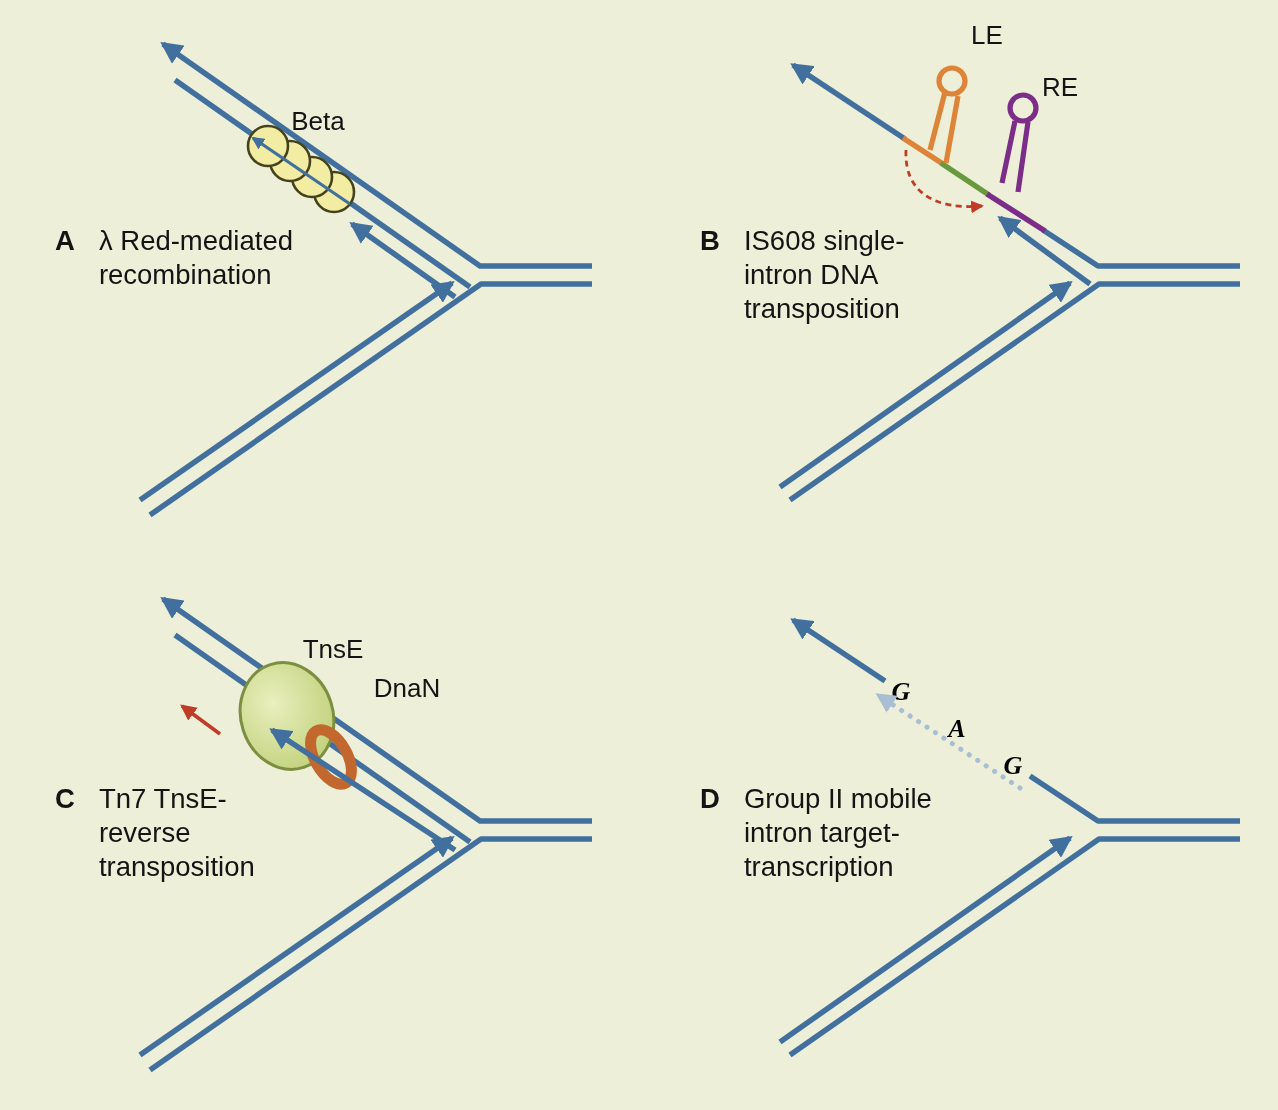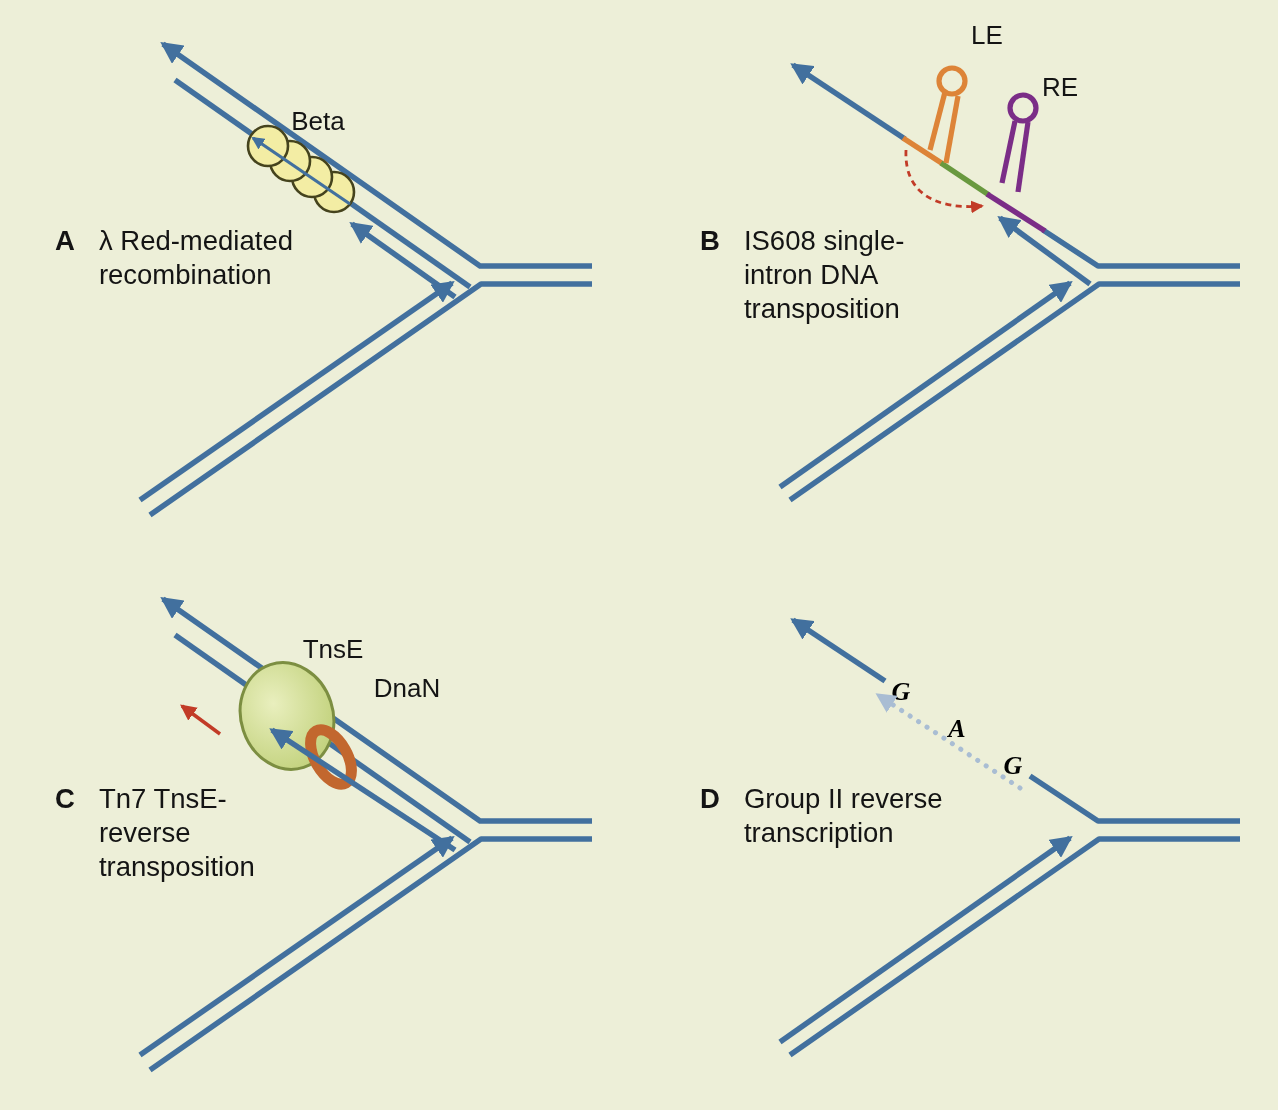--- a/index.html
+++ b/index.html
@@ -158,18 +158,19 @@
     <span class="cap-text">
       <span class="cap-line"><span>Tn</span><span class="it">7</span><span> TnsE-</span></span>
       <span class="cap-line"><span>reverse</span></span>
       <span class="cap-line"><span>transposition</span></span>
     </span>
   </div>
 
   <div class="caption" style="left:700px;top:782px;">
     <span class="letter">D</span>
     <span class="cap-text">
-      <span class="cap-line"><span>Group II reverse</span></span>
+      <span class="cap-line"><span>Group II mobile</span></span>
+      <span class="cap-line"><span>intron target-</span></span>
       <span class="cap-line"><span>transcription</span></span>
     </span>
   </div>
 
 </div>
 
 </body></html>

